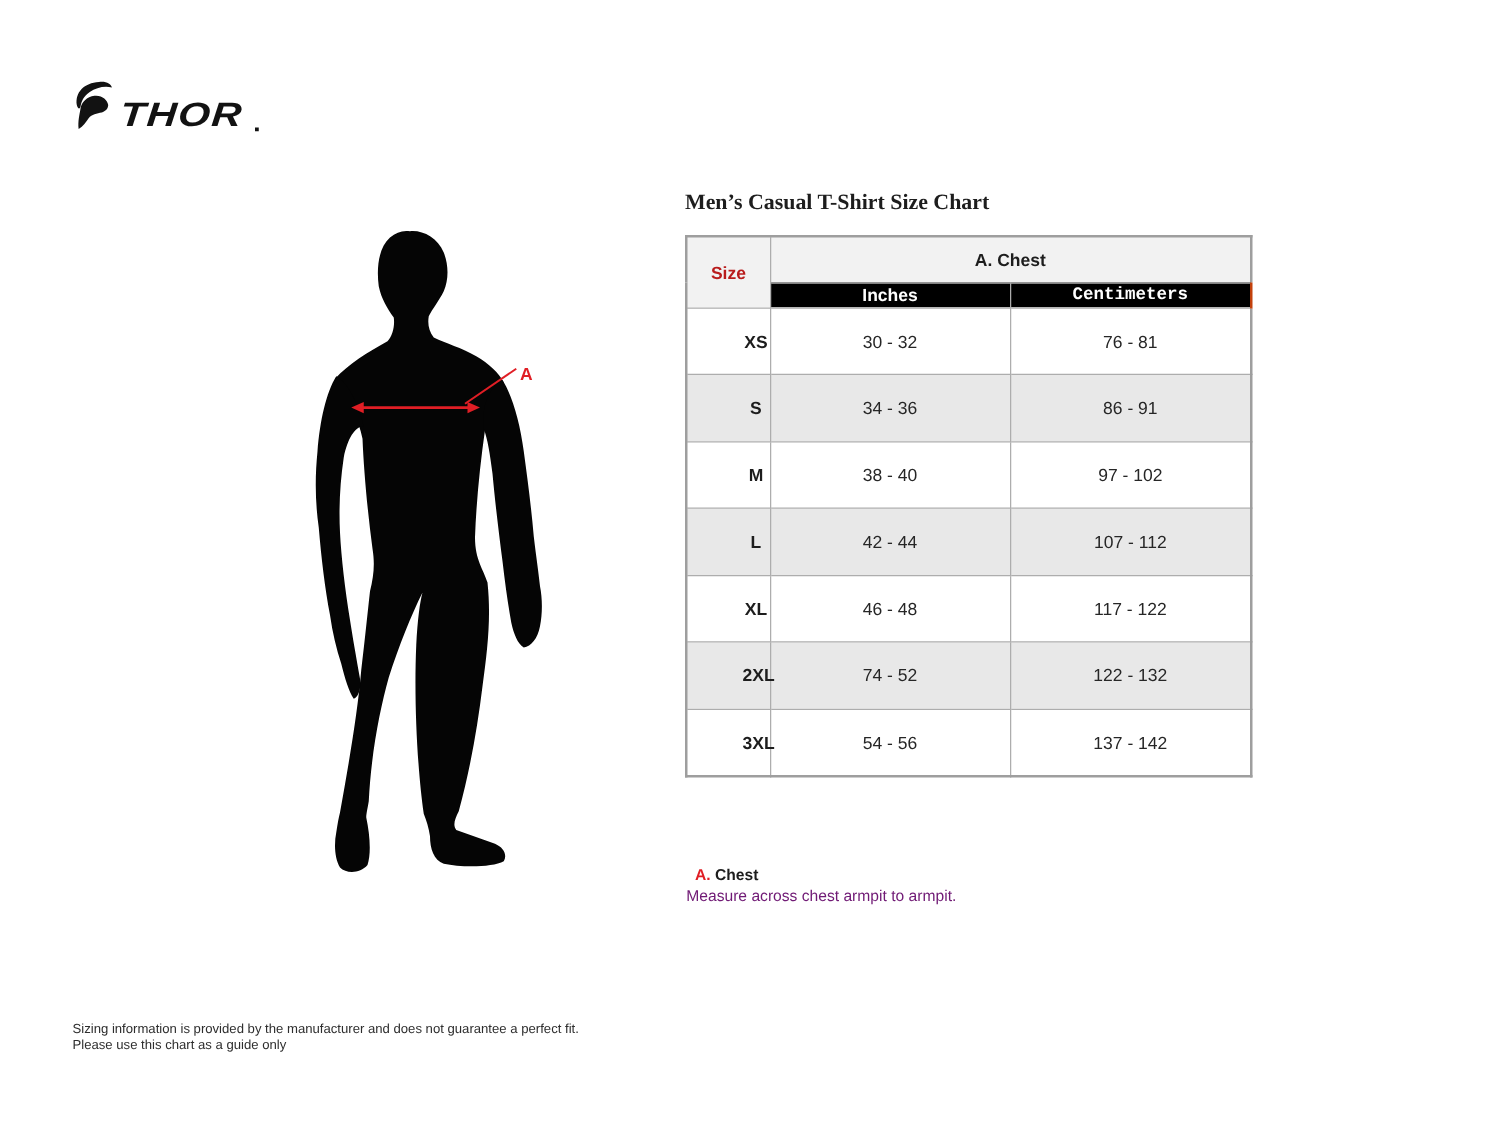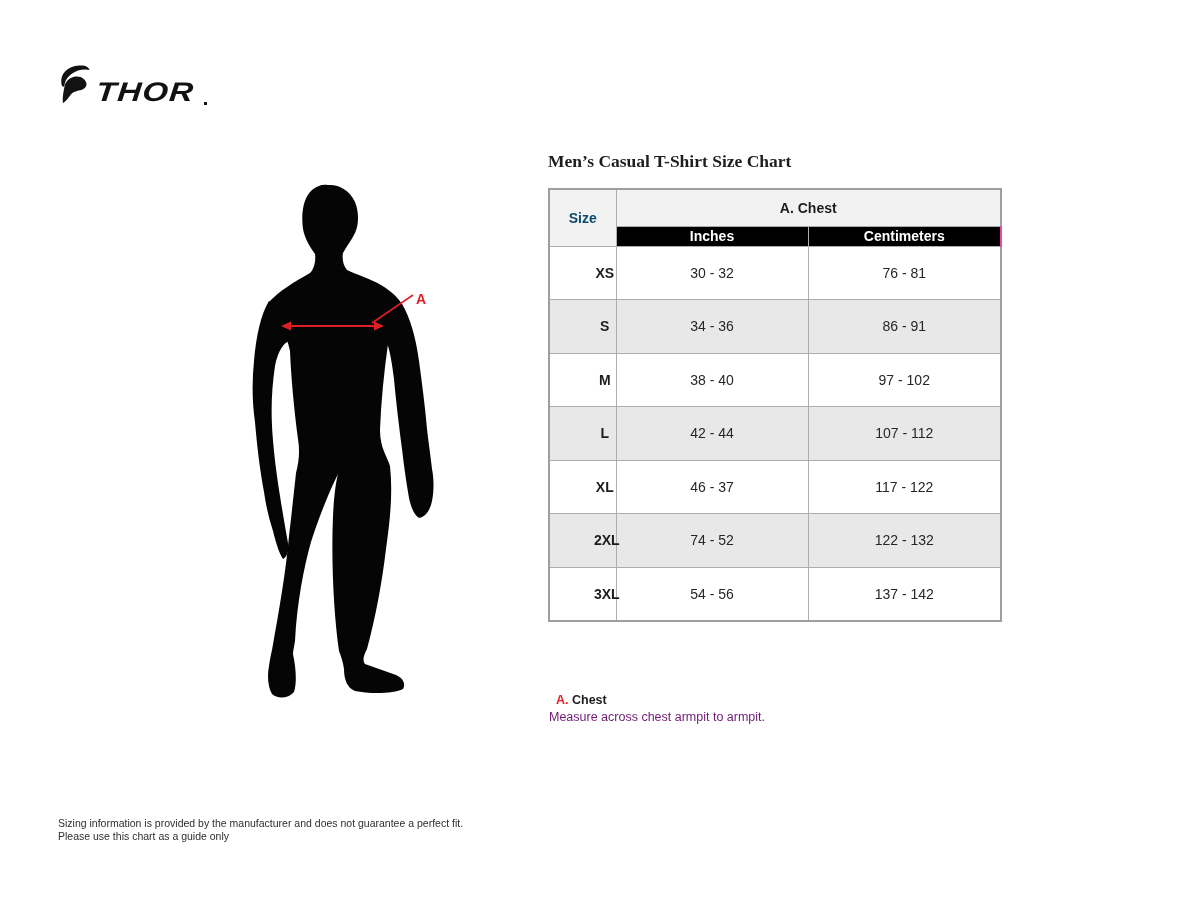--- a/index.html
+++ b/index.html
@@ -36,33 +36,33 @@
     position: absolute; left: 548px; top: 188px; width: 452px;
     border-collapse: collapse; table-layout: fixed;
     border: 2px solid #9e9e9e;
     font-size: 14px;
   }
   table.size-table th, table.size-table td {
     border: 1px solid #adadad; text-align: center; vertical-align: middle;
   }
   th.size-head {
     width: 67px; height: 57px; background: #f2f2f2;
-    font-size: 14px; font-weight: bold; color: #0c4a6e;
+    font-size: 14px; font-weight: bold; color: #b91c1c;
   }
   th.group-head {
     height: 37px; background: #f2f2f2;
     font-size: 14px; font-weight: bold; color: #1d1d1d;
   }
   th.bar-cell {
     height: 20px; background: #000000; color: #ffffff;
     font-size: 14px; font-weight: bold;
     border-left: 2px solid #ffffff; border-right: 2px solid #ffffff;
   }
   th.bar-cell:first-of-type { border-left: 1px solid #adadad; }
-  th.bar-cell:last-of-type { border-right: 2px solid #ec4899; }
+  th.bar-cell:last-of-type { border-right: 2px solid #c2410c; font-family: Liberation Mono, monospace; }
   tbody td { height: 53.5px; background: #ffffff; color: #262626; }
   tbody td.size-col { font-weight: bold; color: #1d1d1d; padding-left: 44px; }
   tbody tr:nth-child(even) td { background: #e8e8e8; }
 
   
   .howto-title {
     position: absolute; left: 548px; top: 659px;
     font-size: 17.5px; font-weight: bold; color: #1d1d1d;
   }
   .measure-label {
@@ -206,21 +206,21 @@
           <td>38 - 40</td>
           <td>97 - 102</td>
         </tr>
         <tr>
           <td class="size-col">L</td>
           <td>42 - 44</td>
           <td>107 - 112</td>
         </tr>
         <tr>
           <td class="size-col">XL</td>
-          <td>46 - 37</td>
+          <td>46 - 48</td>
           <td>117 - 122</td>
         </tr>
         <tr>
           <td class="size-col">2XL</td>
           <td>74 - 52</td>
           <td>122 - 132</td>
         </tr>
         <tr>
           <td class="size-col">3XL</td>
           <td>54 - 56</td>

